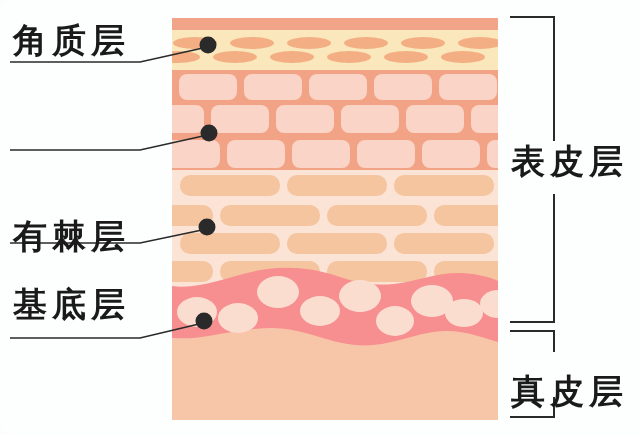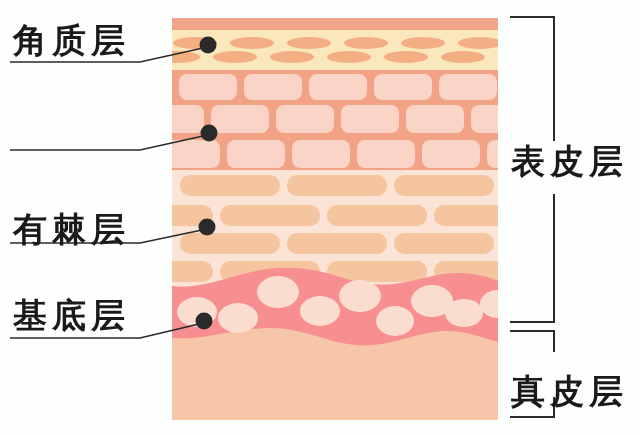--- a/index.html
+++ b/index.html
@@ -106,19 +106,19 @@
         <path d="M10 243 L140 243 L202 230" fill="none" stroke="#2a2a2a" stroke-width="1.7"></path>
         <circle cx="207" cy="227" r="8.5" fill="#2a2a2a"></circle>
         <path d="M10 338 L140 338 L199 324" fill="none" stroke="#2a2a2a" stroke-width="1.7"></path>
         <circle cx="204" cy="321" r="8.5" fill="#2a2a2a"></circle>
         <path fill="none" stroke="#2a2a2a" stroke-width="2" d="M510 17 L554 17 L554 141 M554 194 L554 322 L510 322"></path>
         <path fill="none" stroke="#2a2a2a" stroke-width="2" d="M510 331 L554 331 L554 352 M554 397 L554 417 L510 417"></path>
       </g>
   </svg>
 
   <div class="lbl left" style="top:24px">角质层</div>
-  <div class="lbl left" style="top:213px">有棘层</div>
-  <div class="lbl left" style="top:299px">基底层</div>
+  <div class="lbl left" style="top:220px">有棘层</div>
+  <div class="lbl left" style="top:288px">基底层</div>
 
   <div class="lbl right" style="top:145px">表皮层</div>
   <div class="lbl right" style="top:375px">真皮层</div>
 
 </div>
 
 </body></html>

